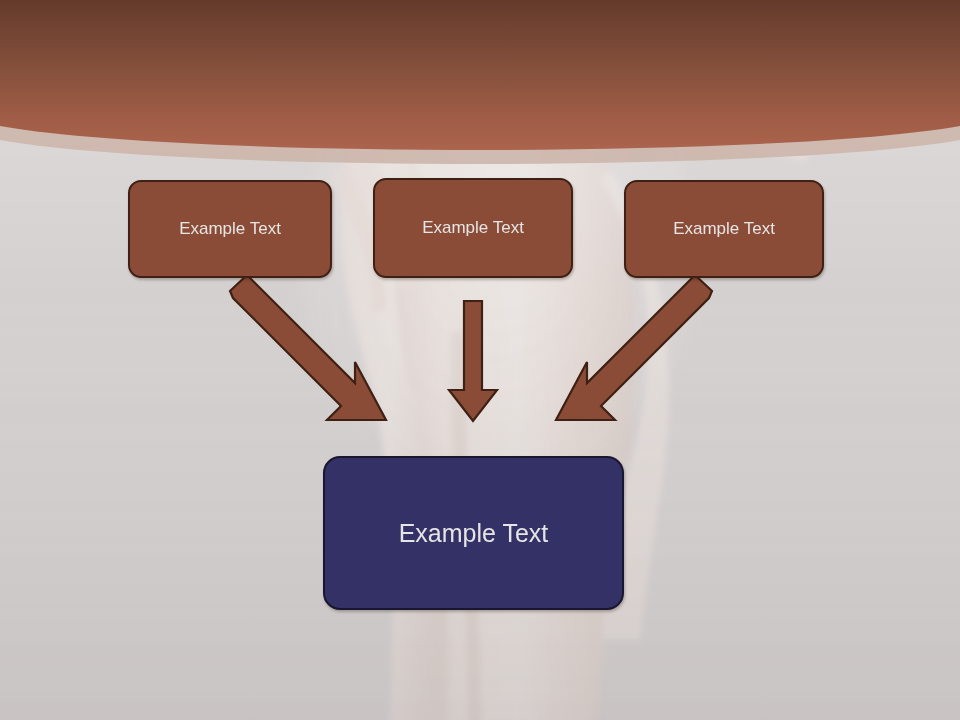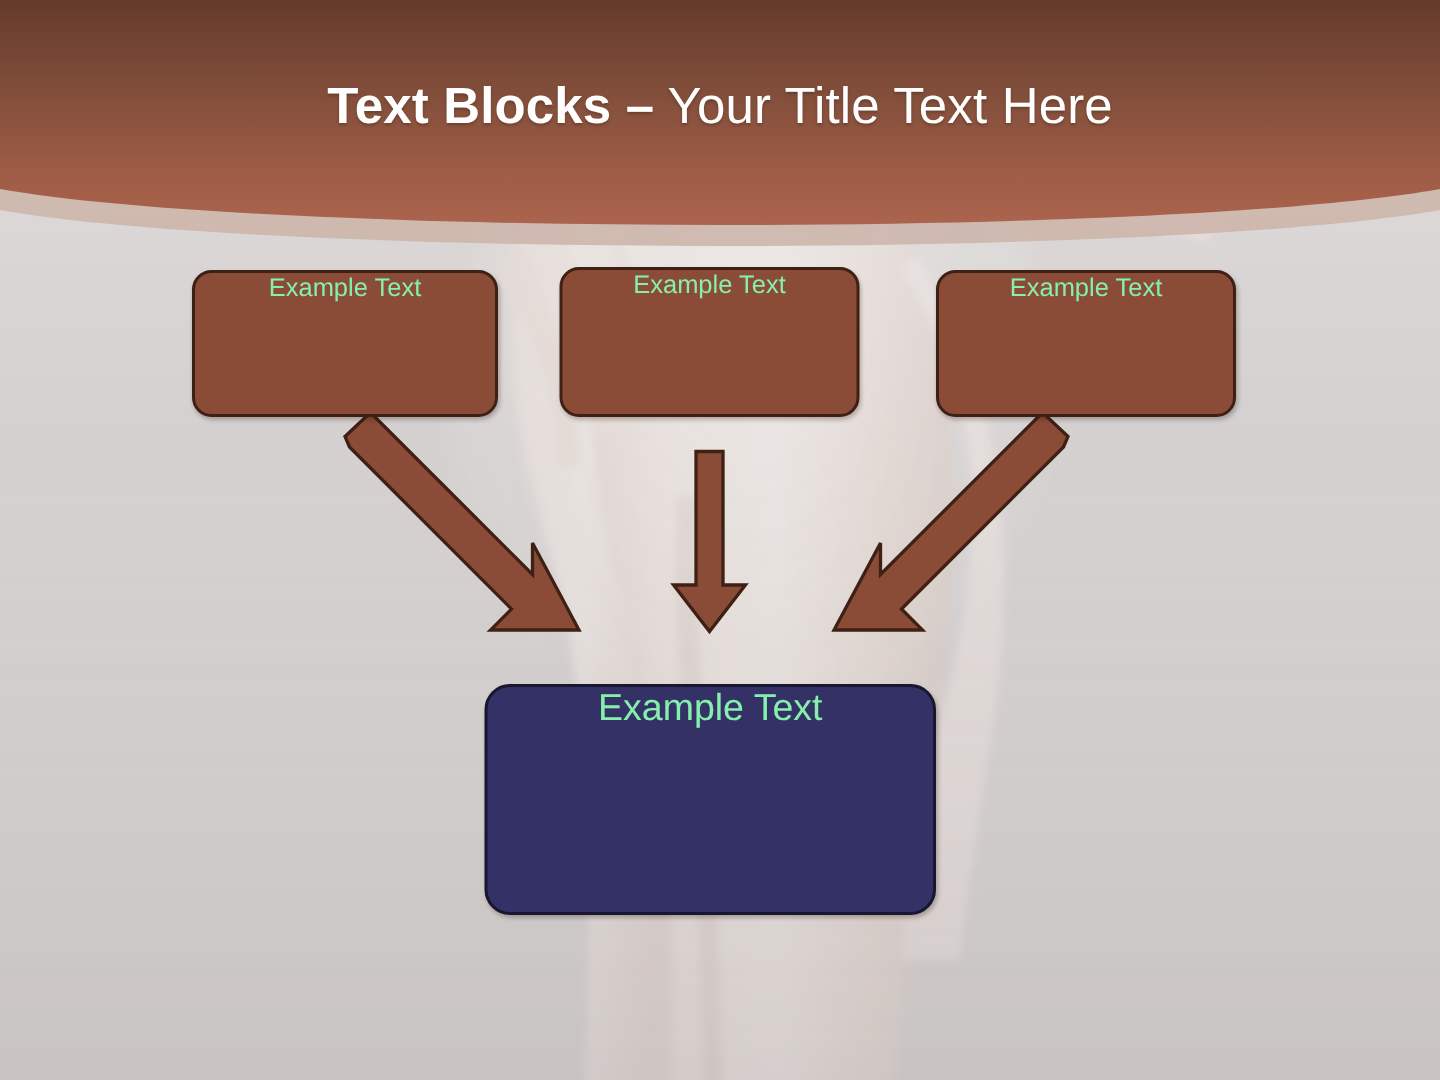--- a/index.html
+++ b/index.html
@@ -56,22 +56,23 @@
     text-shadow: 0 1px 2px rgba(60,25,15,0.35);
   }
   .title .t-bold { font-weight: bold; }
   .title .t-reg  { font-weight: normal; }
 
   
   .node {
     position: absolute;
     box-sizing: border-box;
     display: flex;
+    align-items: center;
     justify-content: center;
-    color: #86efac;
+    color: #e5e5e5;
     text-align: center;
     box-shadow: 1px 2px 3px rgba(40,20,12,0.28);
   }
   .node.brown {
     background: #8a4c36;
     border: 2px solid #3f2014;
     border-radius: 13px;
     font-size: 17px;
   }
   .node.navy {
@@ -215,23 +216,20 @@
         <stop offset="78%" stop-color="#a05c46"></stop>
         <stop offset="100%" stop-color="#ab644d"></stop>
       </linearGradient>
     </defs>
 
     <path d="M0,0 L960,0 L960,140 C780,172 180,172 0,140 Z" fill="#cdb6ad" opacity="0.92"></path>
 
     <path d="M0,0 L960,0 L960,126 C780,158 180,158 0,126 Z" fill="url(#bannerG)"></path>
   </svg>
 
-  <div class="title">
-    <span class="t-bold">Text Blocks –</span><span class="t-reg"> Your Title Text Here</span>
-  </div>
 
   <svg class="arrows-svg" viewBox="0 0 960 720">
 
     <polygon class="arrow-shape" points="230,291 247,275 355,383 355,362 386,420 327,420 341,406 233,298"></polygon>
 
     <polygon class="arrow-shape" points="464,301 482,301 482,390 497,390 473,421 449,390 464,390"></polygon>
 
     <polygon class="arrow-shape" points="712,291 695,275 587,383 587,362 556,420 615,420 601,406 709,298"></polygon>
   </svg>
 

